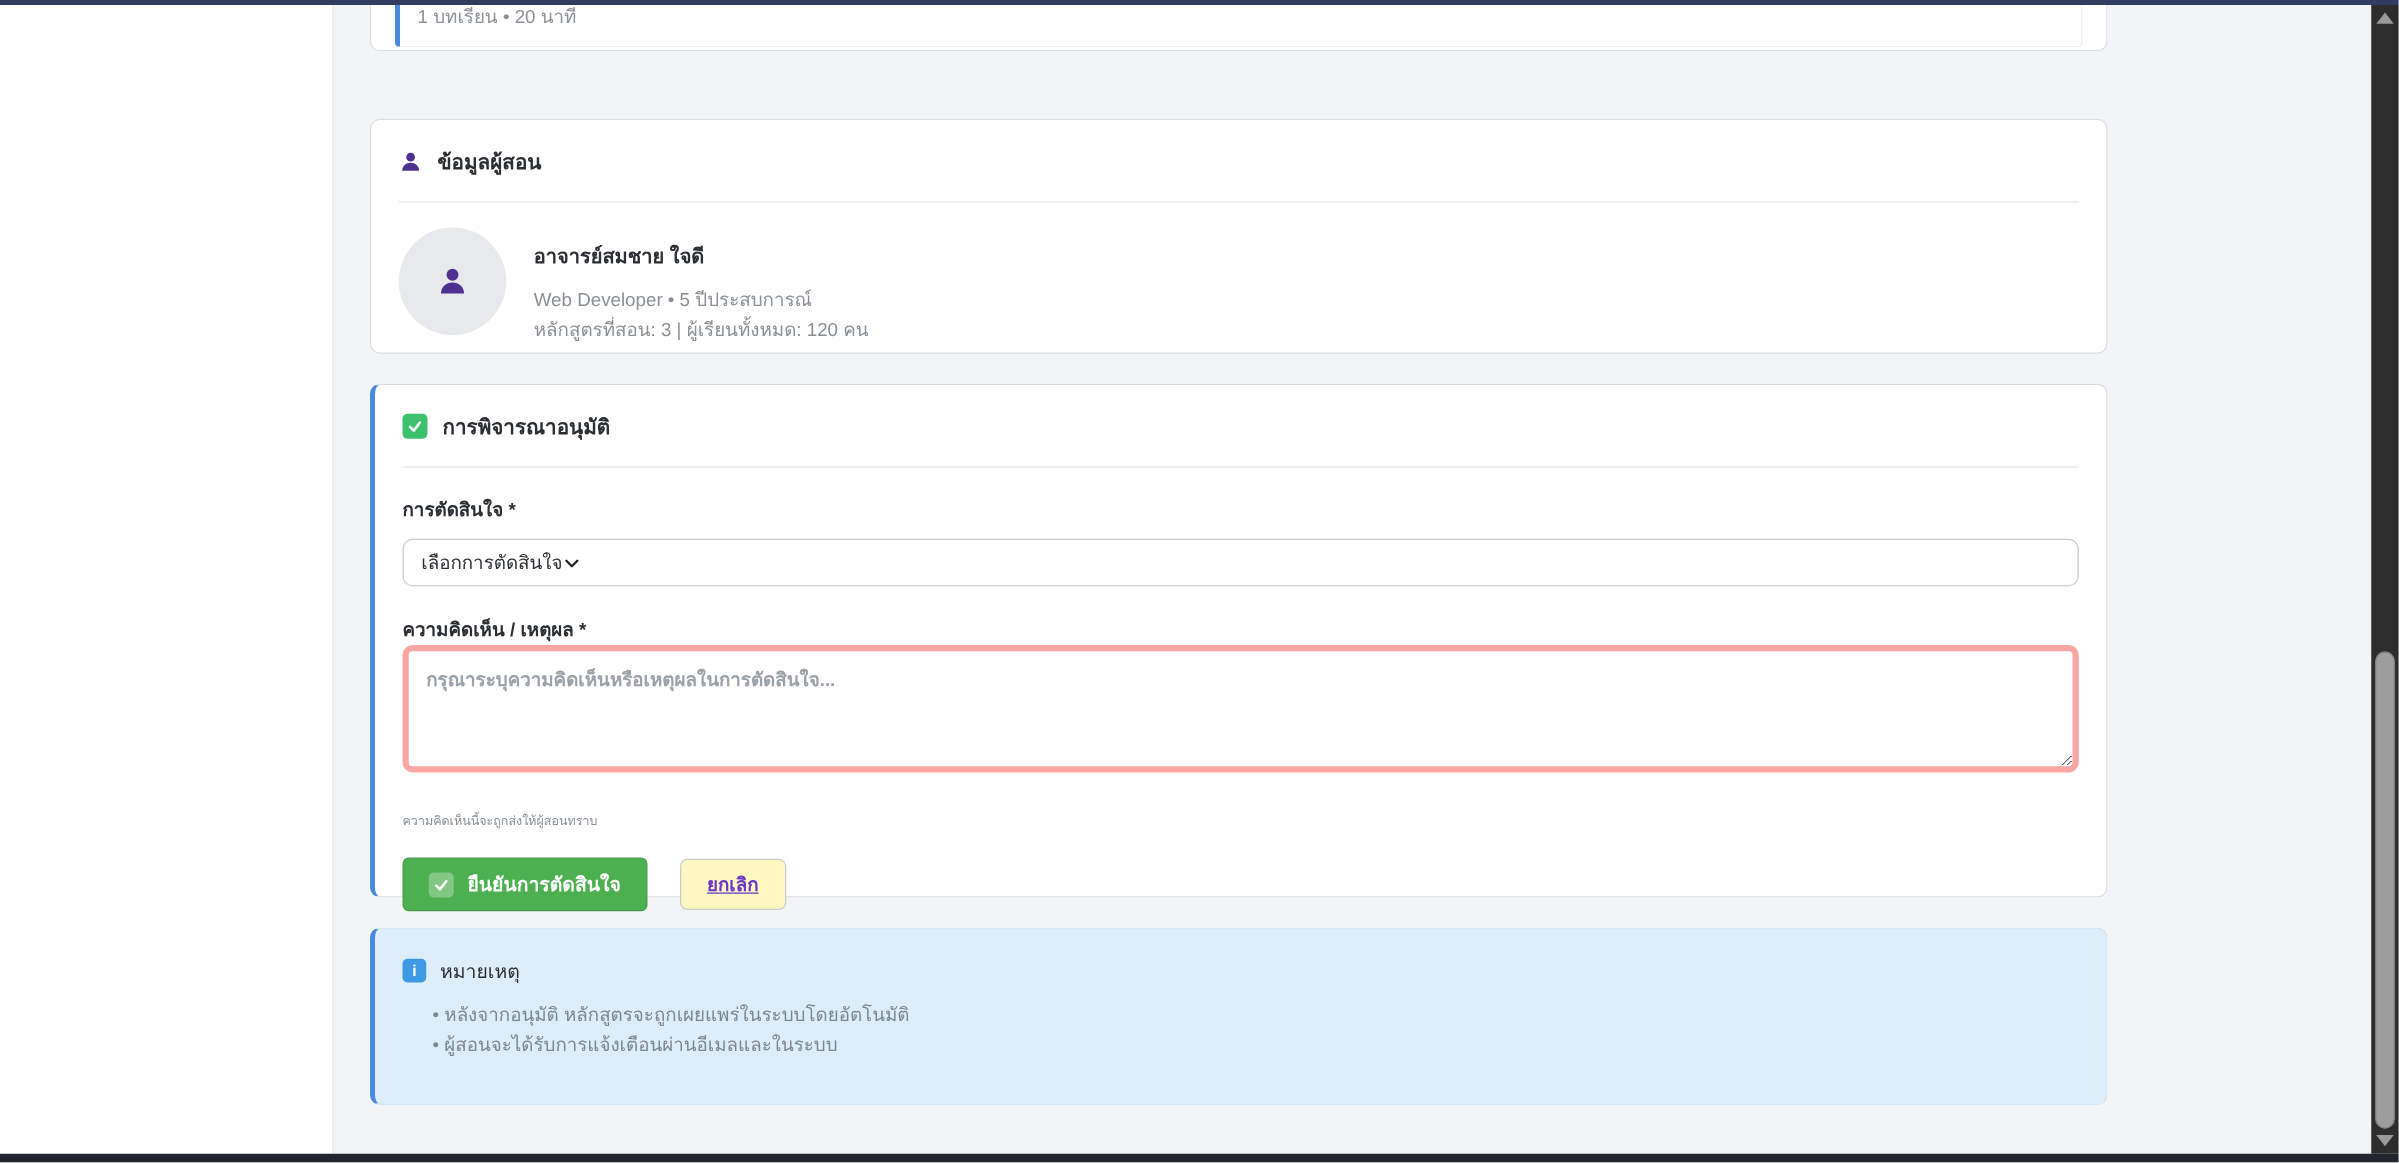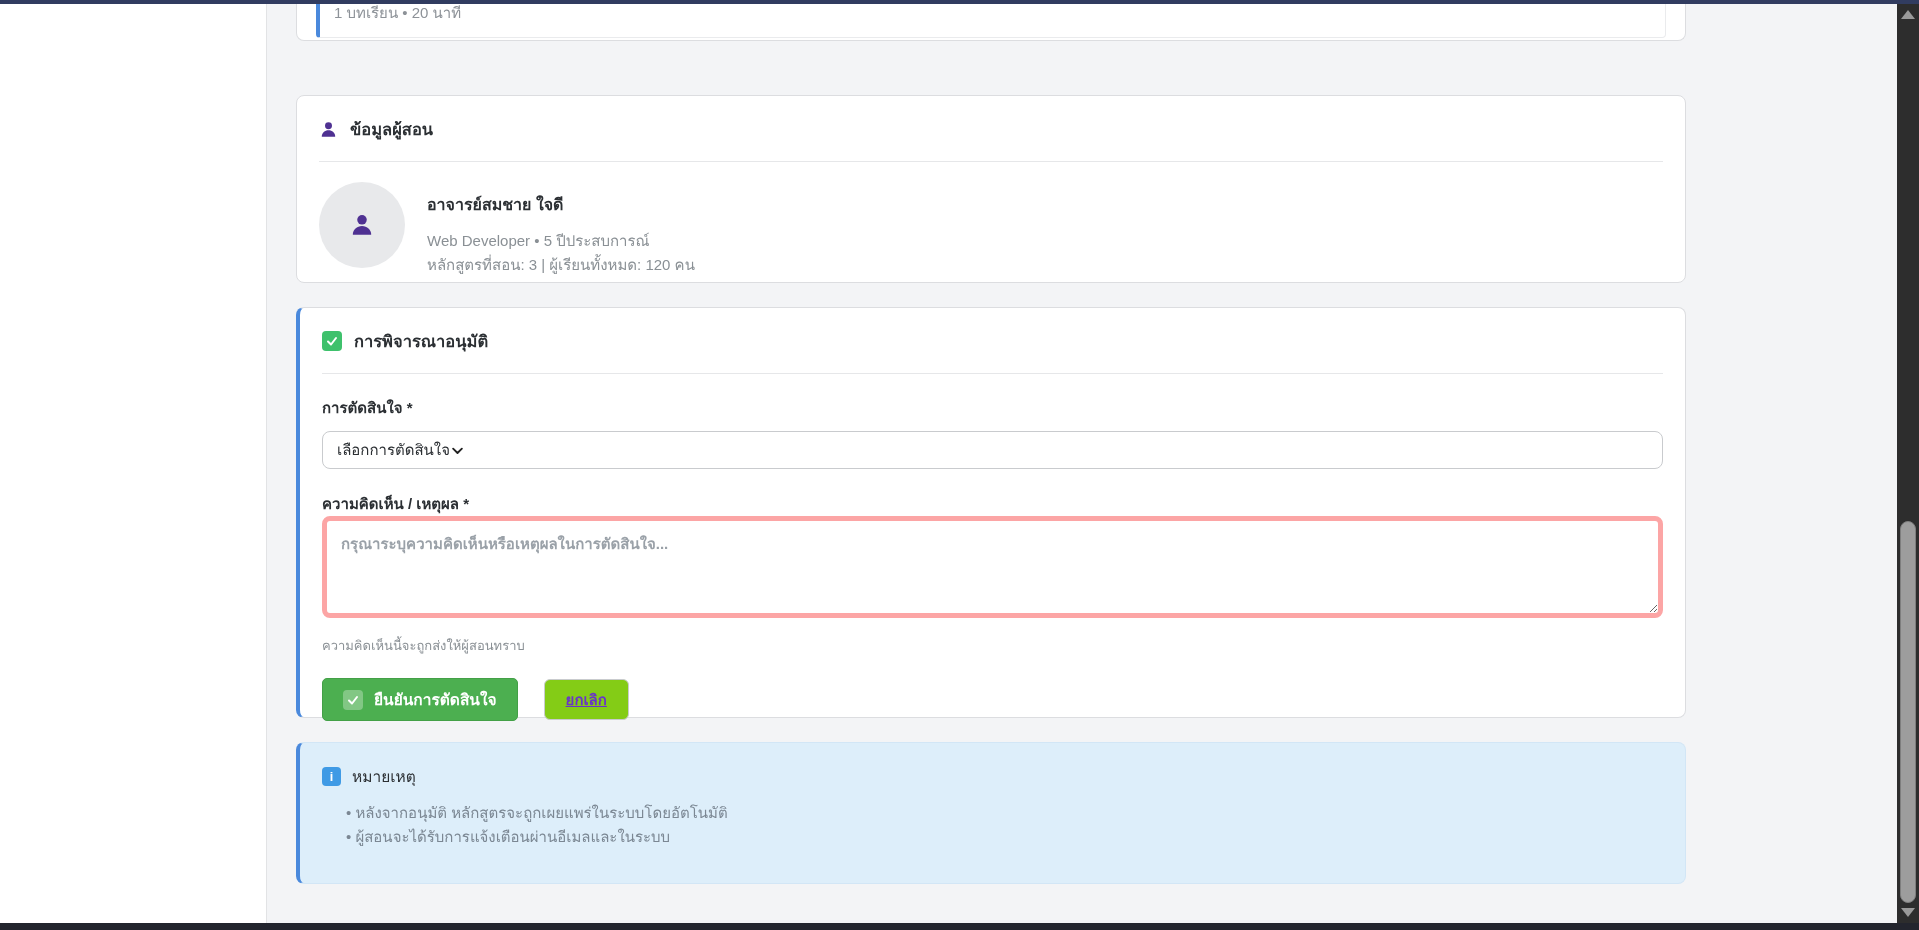--- a/index.html
+++ b/index.html
@@ -51,32 +51,32 @@
     display:flex; align-items:center; justify-content:flex-start; padding:0 14px;
     font-size:15px; color:#2b2f33; cursor:pointer;
   }
   .comment-label { margin-top:23px; }
   textarea.comment {
     display:block; width:100%; height:102px; padding:11px 14px;
     border:5px solid #fca5a5; border-radius:8px; resize:vertical;
     font-family:"Liberation Sans","DejaVu Sans",sans-serif; font-size:15px; color:#2b2f33;font-weight:bold;
   }
   textarea.comment::placeholder { color:#9aa1a8; opacity:1; }
-  .help-text { margin-top:17px; font-size:13px; color:#8a9095; }
+  .help-text { margin-top:31px; font-size:10px; color:#8a9095; }
   .btn-row { margin-top:22px; display:flex; align-items:center; gap:26px; }
   .btn-confirm {
     height:43px; padding:0 20px; background:#4caf50; border:1px solid #43a047; border-radius:5px;
     color:#fff; font-size:15.5px; font-weight:bold;
     display:inline-flex; align-items:center; gap:11px; cursor:pointer;
     font-family:inherit;
   }
   .btn-check { width:20px; height:20px; border-radius:4px; background:rgba(255,255,255,.30);
     display:flex; align-items:center; justify-content:center; }
   .btn-cancel {
-    height:41px; padding:0 21px; background:#84cc16; border:1px solid #c9cbce; border-radius:6px;
+    height:41px; padding:0 21px; background:#fef9c3; border:1px solid #c9cbce; border-radius:6px;
     color:#6a35c8; font-size:15px; font-weight:bold; text-decoration:underline;
     display:inline-flex; align-items:center; cursor:pointer; font-family:inherit;
   }
 
   
   .icon-check-sq { width:20px; height:20px; border-radius:4px; background:#3ec16c;
     display:flex; align-items:center; justify-content:center; flex:0 0 auto; }
   .icon-info-sq { width:19px; height:19px; border-radius:4px; background:#3f9ae5;
     display:flex; align-items:center; justify-content:center; flex:0 0 auto;
     color:#fff; font-size:12.5px; font-weight:bold; }

